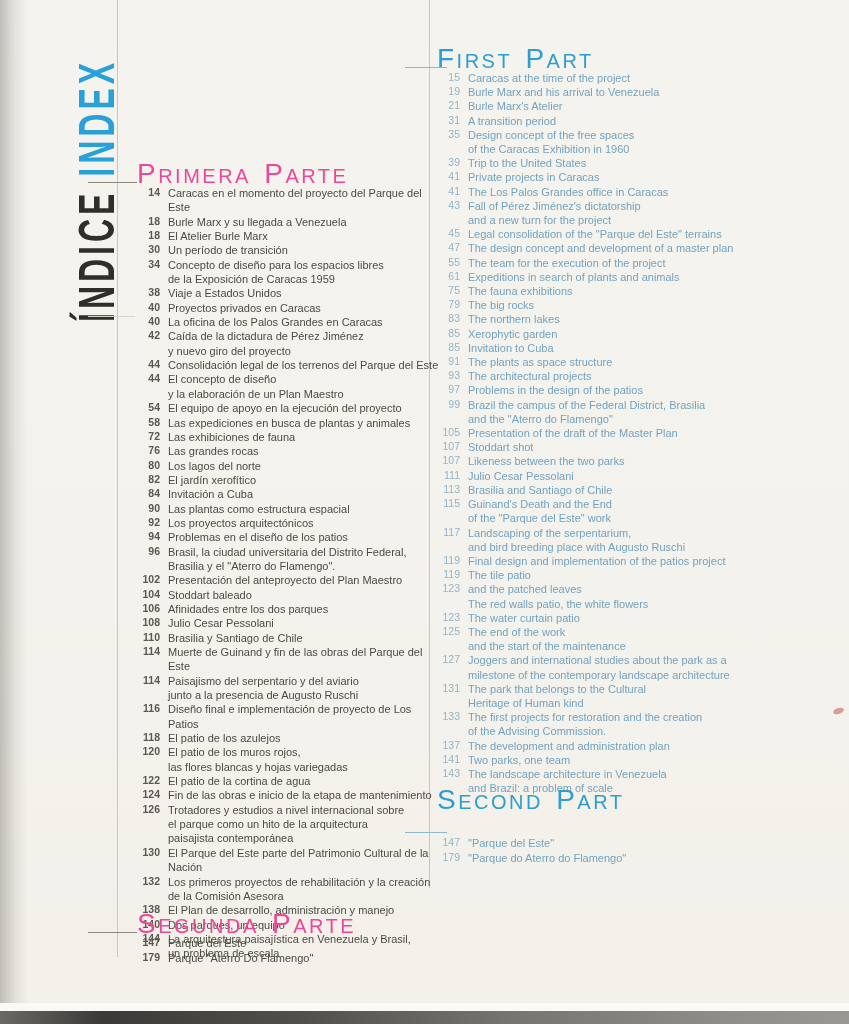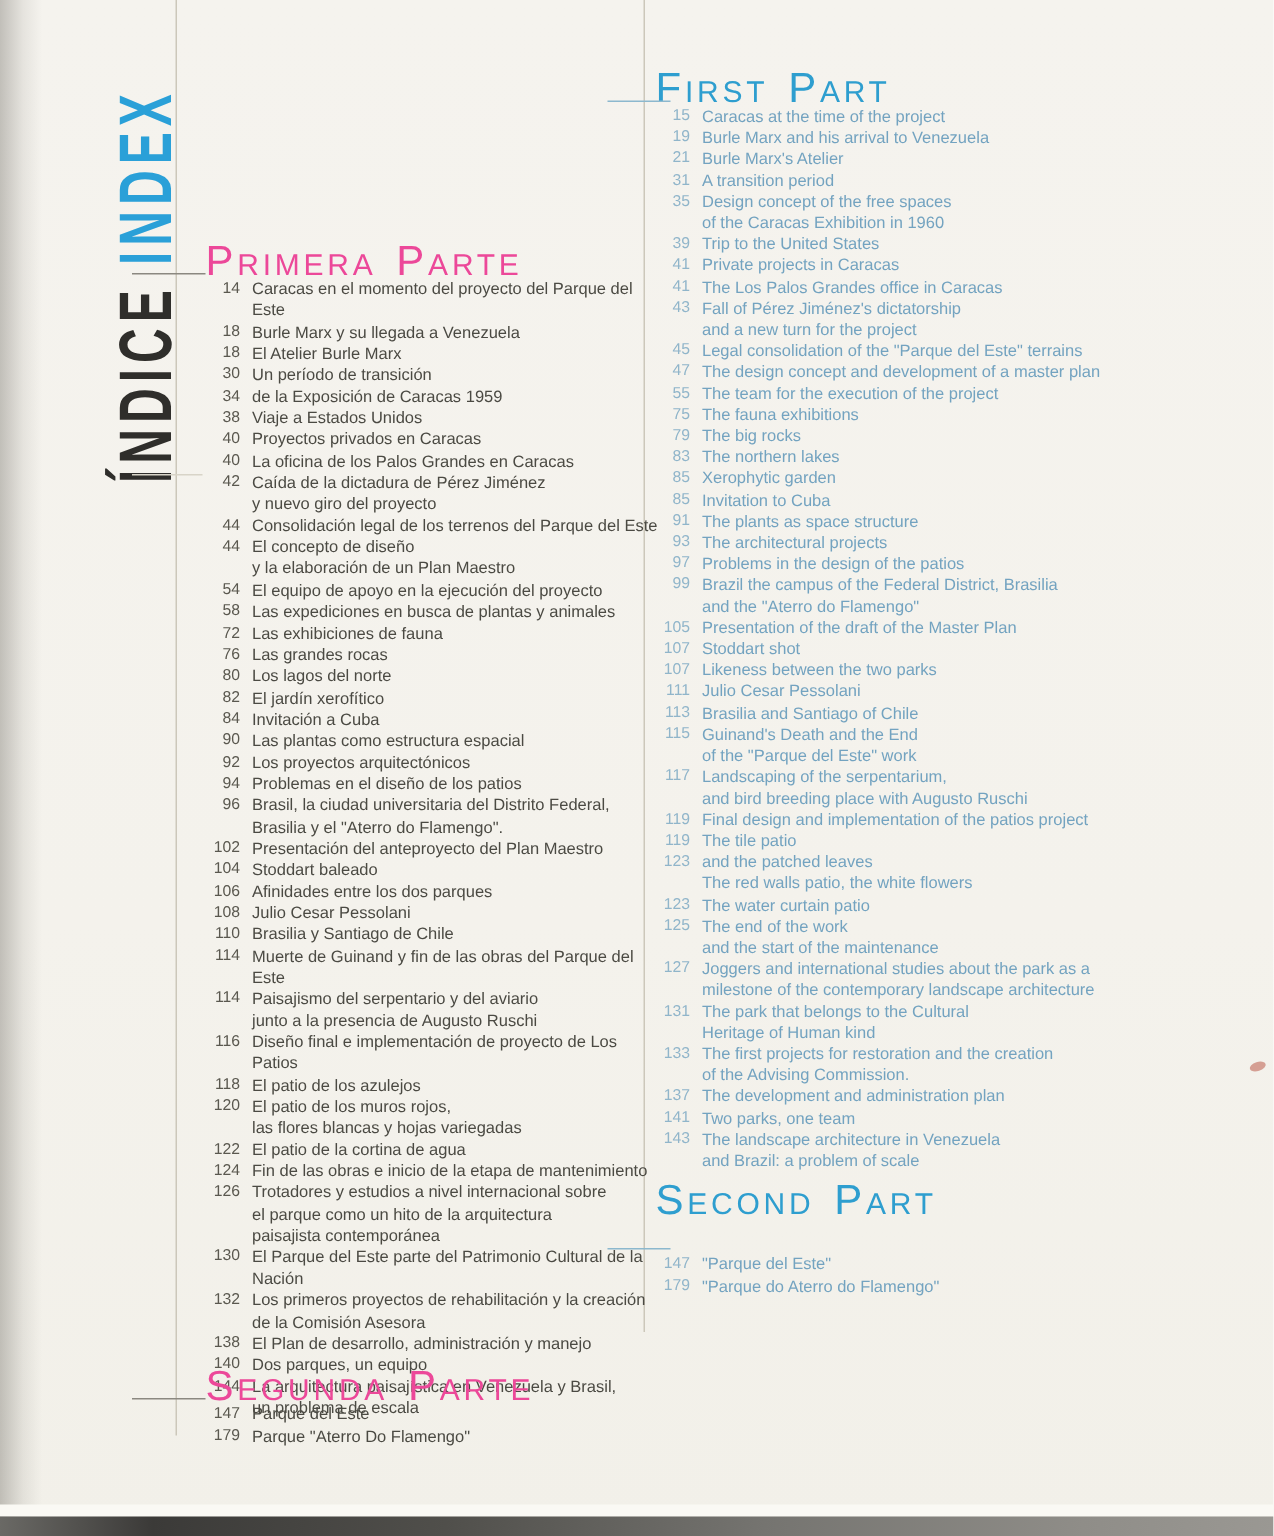--- a/index.html
+++ b/index.html
@@ -44,21 +44,21 @@
 
   .entries{position:absolute;font-size:11px;}
   .entries .entry{display:flex;align-items:flex-start;}
   .entries .num{
     flex:none;width:30px;text-align:right;margin-right:8px;
     font-size:10.5px;
   }
   .entries .txt{flex:1;}
   .col-es{width:310px;}
   .col-es .line{line-height:14.35px;color:#4b4a43;}
-  .col-es .num{color:#5a584f;}
+  .col-es .num{color:#5a584f;font-weight:bold;}
   .col-en{width:325px;}
   .col-en .line{line-height:14.2px;color:#73a3c0;}
   .col-en .num{color:#90b5ca;}
   .entries-segunda .line,.entries-second .line{line-height:15px;}
 
   #primera-entries{left:130px;top:186px;}
   #segunda-entries{left:130px;top:936px;}
   #first-entries{left:430px;top:71px;}
   #second-entries{left:430px;top:836px;}
 
@@ -112,20 +112,21 @@
       </div>
       <div class="entry">
         <span class="num">30</span>
         <span class="txt">
           <div class="line">Un período de transición</div>
         </span>
       </div>
       <div class="entry">
         <span class="num">34</span>
         <span class="txt">
+          <div class="line">Concepto de diseño para los espacios libres</div>
           <div class="line">de la Exposición de Caracas 1959</div>
         </span>
       </div>
       <div class="entry">
         <span class="num">38</span>
         <span class="txt">
           <div class="line">Viaje a Estados Unidos</div>
         </span>
       </div>
       <div class="entry">
@@ -431,20 +432,26 @@
           <div class="line">The design concept and development of a master plan</div>
         </span>
       </div>
       <div class="entry">
         <span class="num">55</span>
         <span class="txt">
           <div class="line">The team for the execution of the project</div>
         </span>
       </div>
       <div class="entry">
+        <span class="num">61</span>
+        <span class="txt">
+          <div class="line">Expeditions in search of plants and animals</div>
+        </span>
+      </div>
+      <div class="entry">
         <span class="num">75</span>
         <span class="txt">
           <div class="line">The fauna exhibitions</div>
         </span>
       </div>
       <div class="entry">
         <span class="num">79</span>
         <span class="txt">
           <div class="line">The big rocks</div>
         </span>

